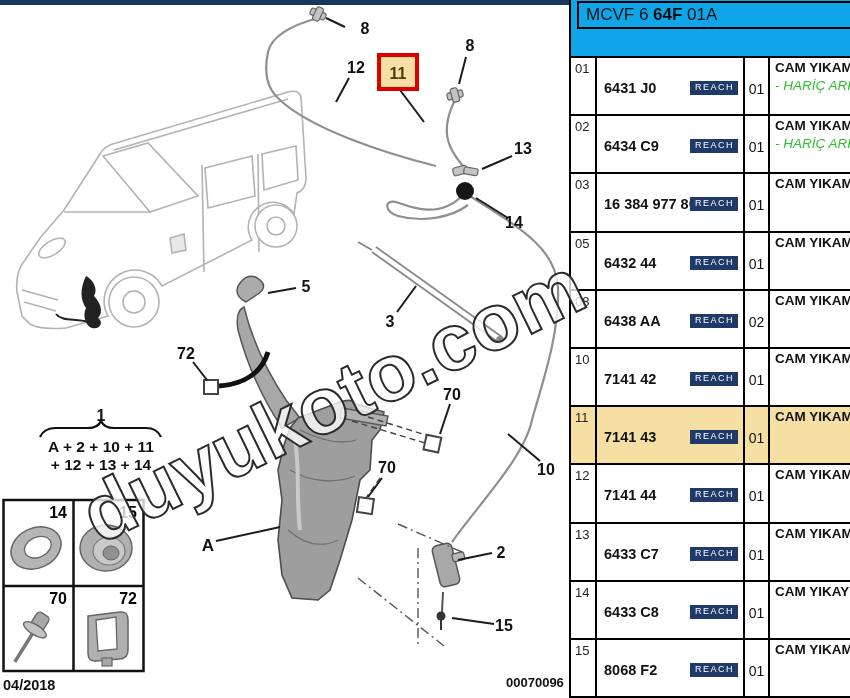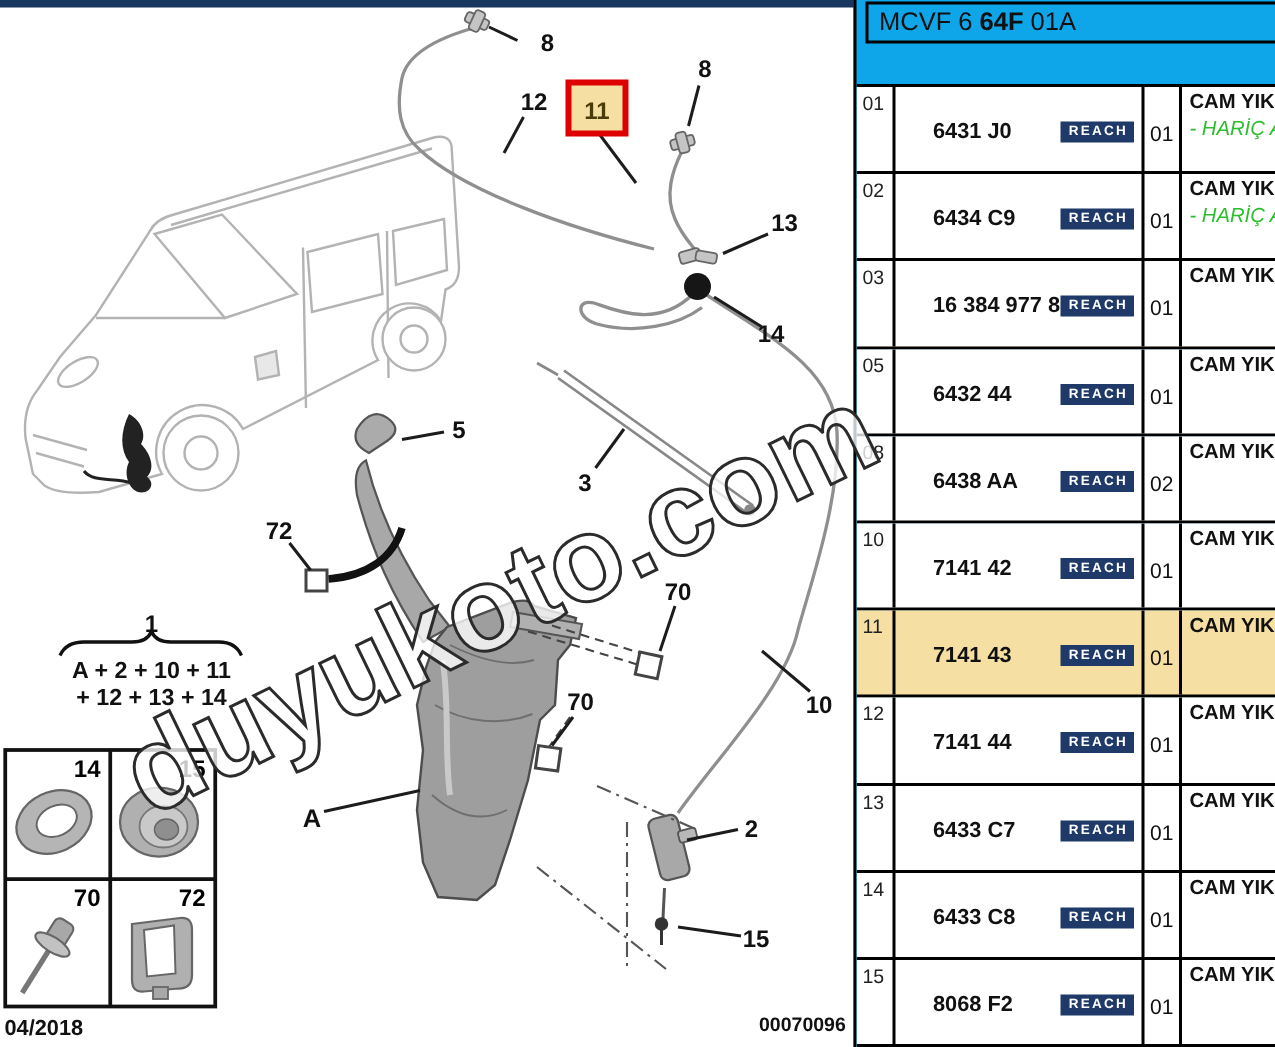--- a/index.html
+++ b/index.html
@@ -27,25 +27,25 @@
     border-bottom:2px solid #000;box-sizing:border-box;
   }
   .tbl-rows{position:absolute;top:58px;left:0;width:320px;}
   .row{
     height:58.2px;display:flex;border-bottom:2px solid #000;box-sizing:border-box;
     background:#fff;
   }
   .row.hl{background:#F5DFA2;}
   .c-ref{width:26px;border-right:2px solid #000;box-sizing:border-box;
          font-size:13px;padding:3px 0 0 4px;color:#222;}
-  .c-part{width:148px;border-right:2px solid #000;box-sizing:border-box;position:relative;margin-left:18px;}
+  .c-part{width:148px;border-right:2px solid #000;box-sizing:border-box;position:relative;}
   .part-no{position:absolute;left:7px;top:22px;font-weight:bold;font-size:14.5px;white-space:nowrap;}
   .reach{
     position:absolute;right:5px;top:23px;background:#1F3A68;color:#fff;
-    font-size:9px;font-weight:bold;letter-spacing:1.5px;padding:2px 4px 3px 5px;line-height:1;
+    font-size:9px;font-weight:normal;letter-spacing:1.5px;padding:2px 4px 3px 5px;line-height:1;
   }
   .c-qty{width:25px;border-right:2px solid #000;box-sizing:border-box;
          font-size:14px;text-align:center;padding-top:23px;}
   .c-desc{flex:1;padding:2px 0 0 5px;white-space:nowrap;overflow:hidden;}
   .desc1{font-weight:bold;font-size:13.5px;display:block;line-height:1.25;}
   .desc2{color:#2EBD2E;font-style:italic;font-size:13.5px;display:block;line-height:1.3;}
 </style>
 </head>
 <body>
 

